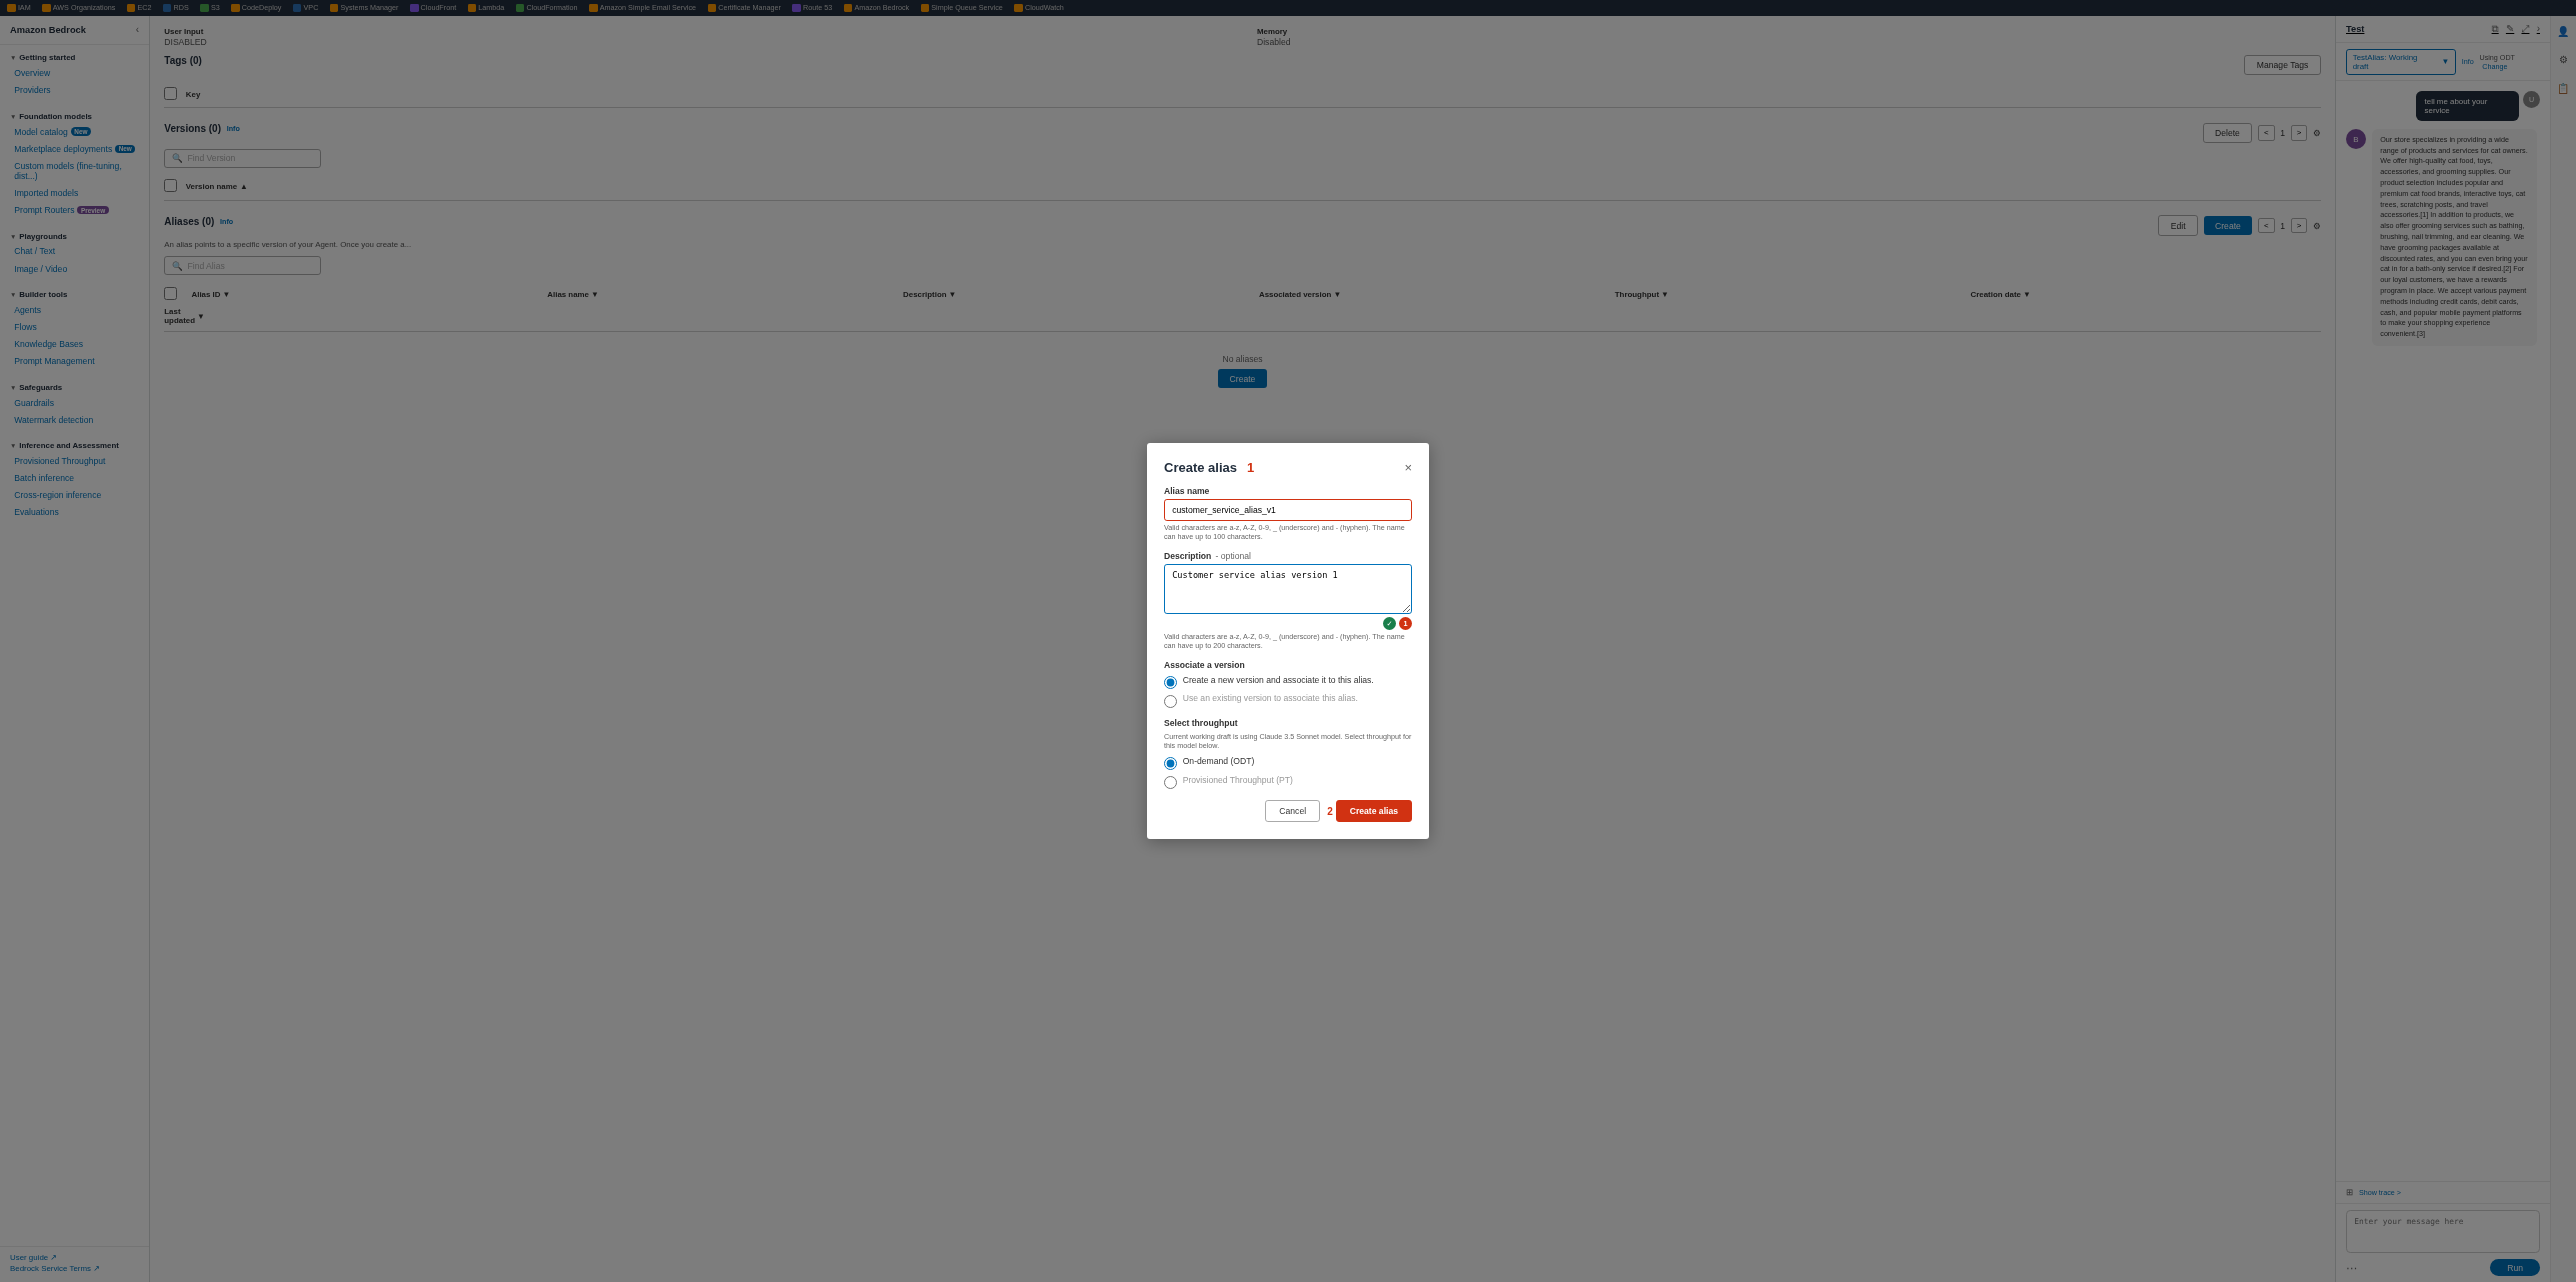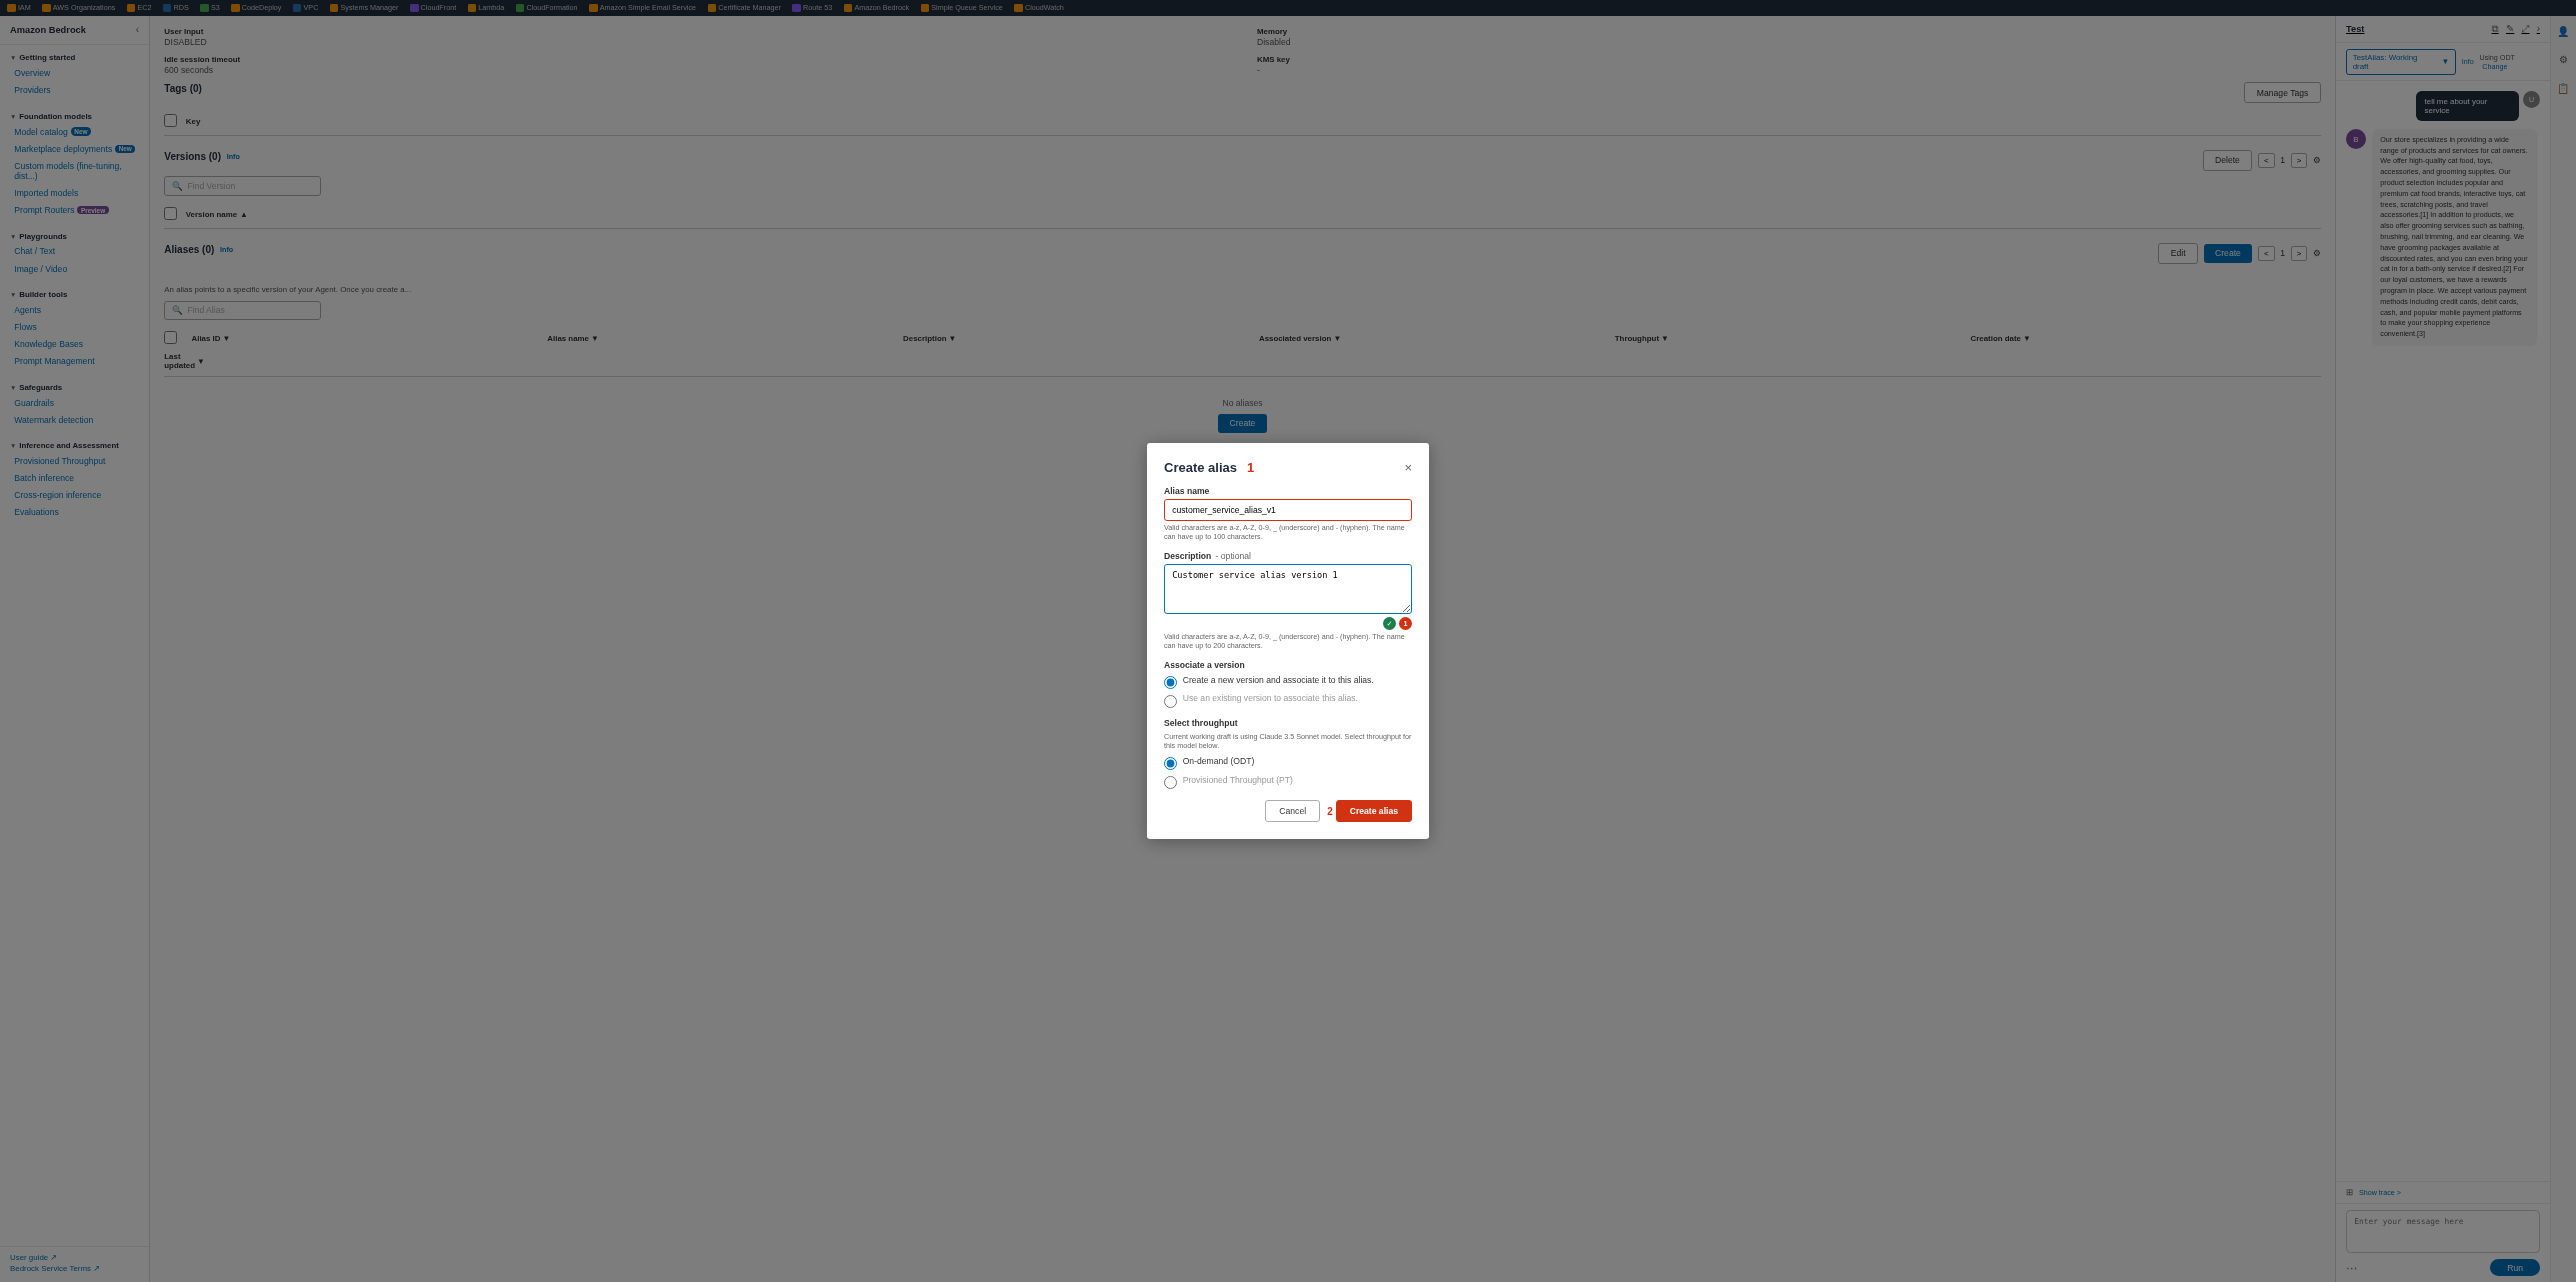--- a/index.html
+++ b/index.html
@@ -306,30 +306,20 @@
     <div class="field-row">
       <div class="field-group">
         <div class="field-label">User Input</div>
         <div class="field-value">DISABLED</div>
       </div>
       <div class="field-group">
         <div class="field-label">Memory</div>
         <div class="field-value">Disabled</div>
       </div>
     </div>
-    <div class="field-row">
-      <div class="field-group">
-        <div class="field-label">Idle session timeout</div>
-        <div class="field-value">600 seconds</div>
-      </div>
-      <div class="field-group">
-        <div class="field-label">KMS key</div>
-        <div class="field-value">-</div>
-      </div>
-    </div>
 
     <div class="content-section">
       <div style="display:flex; align-items:center; justify-content:space-between; margin-bottom:5.7px;">
         <div class="section-title">
           <span>Tags (0)</span>
         </div>
         <button class="btn-secondary">Manage Tags</button>
       </div>
       <div class="table-header">
         <div class="col-checkbox"><input type="checkbox" style=""></div>
@@ -364,21 +354,21 @@
       <div class="table-header">
         <div class="col-checkbox"><input type="checkbox" style=""></div>
         <div class="col-version">
           <span>Version name</span>
           <span>▲</span>
         </div>
       </div>
     </div>
 
     <div class="aliases-section">
-      <div style="display:flex; align-items:center; justify-content:space-between; margin-bottom:21px;">
+      <div style="display:flex; align-items:center; justify-content:space-between; margin-bottom:4px;">
         <div class="section-title">
           <span>Aliases (0)</span>
           <span class="info-badge">Info</span>
         </div>
         <div style="display:flex; gap:5.7px; align-items:center;">
           <button class="btn-secondary">Edit</button>
           <button class="btn-primary">Create</button>
           <div class="pagination">
             <button class="pag-btn">&lt;</button>
             <span class="pag-num">1</span>

